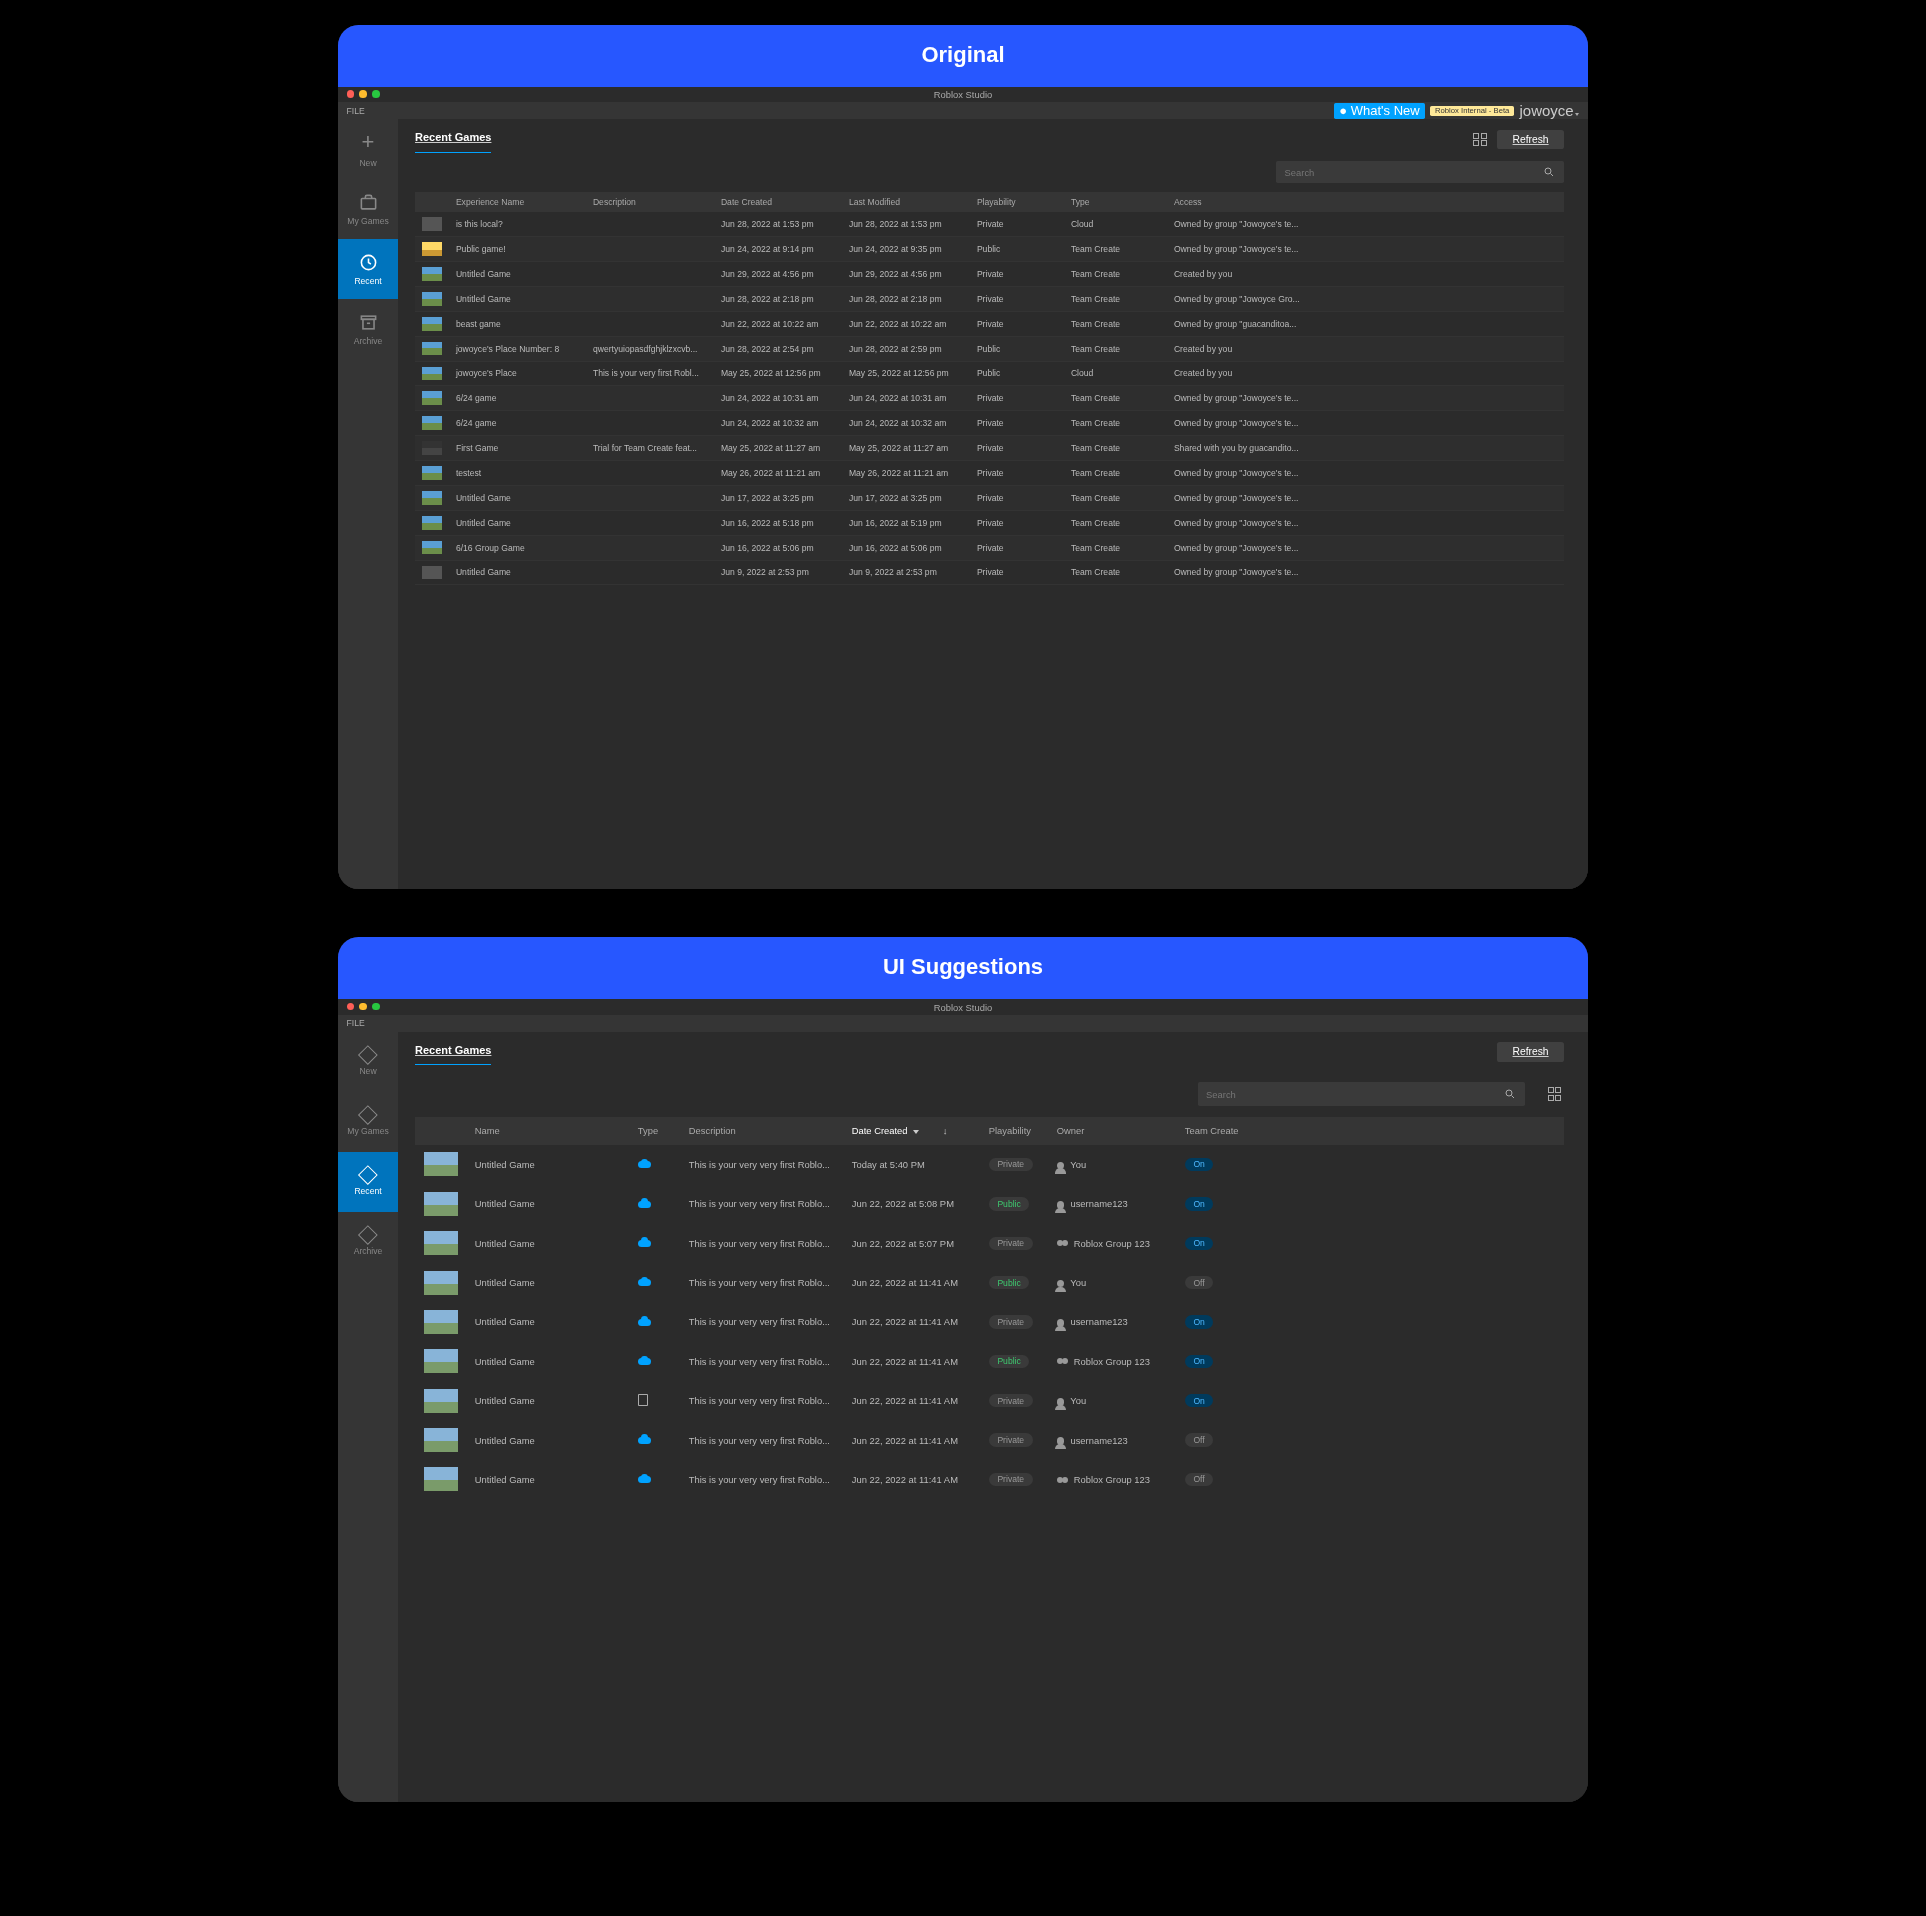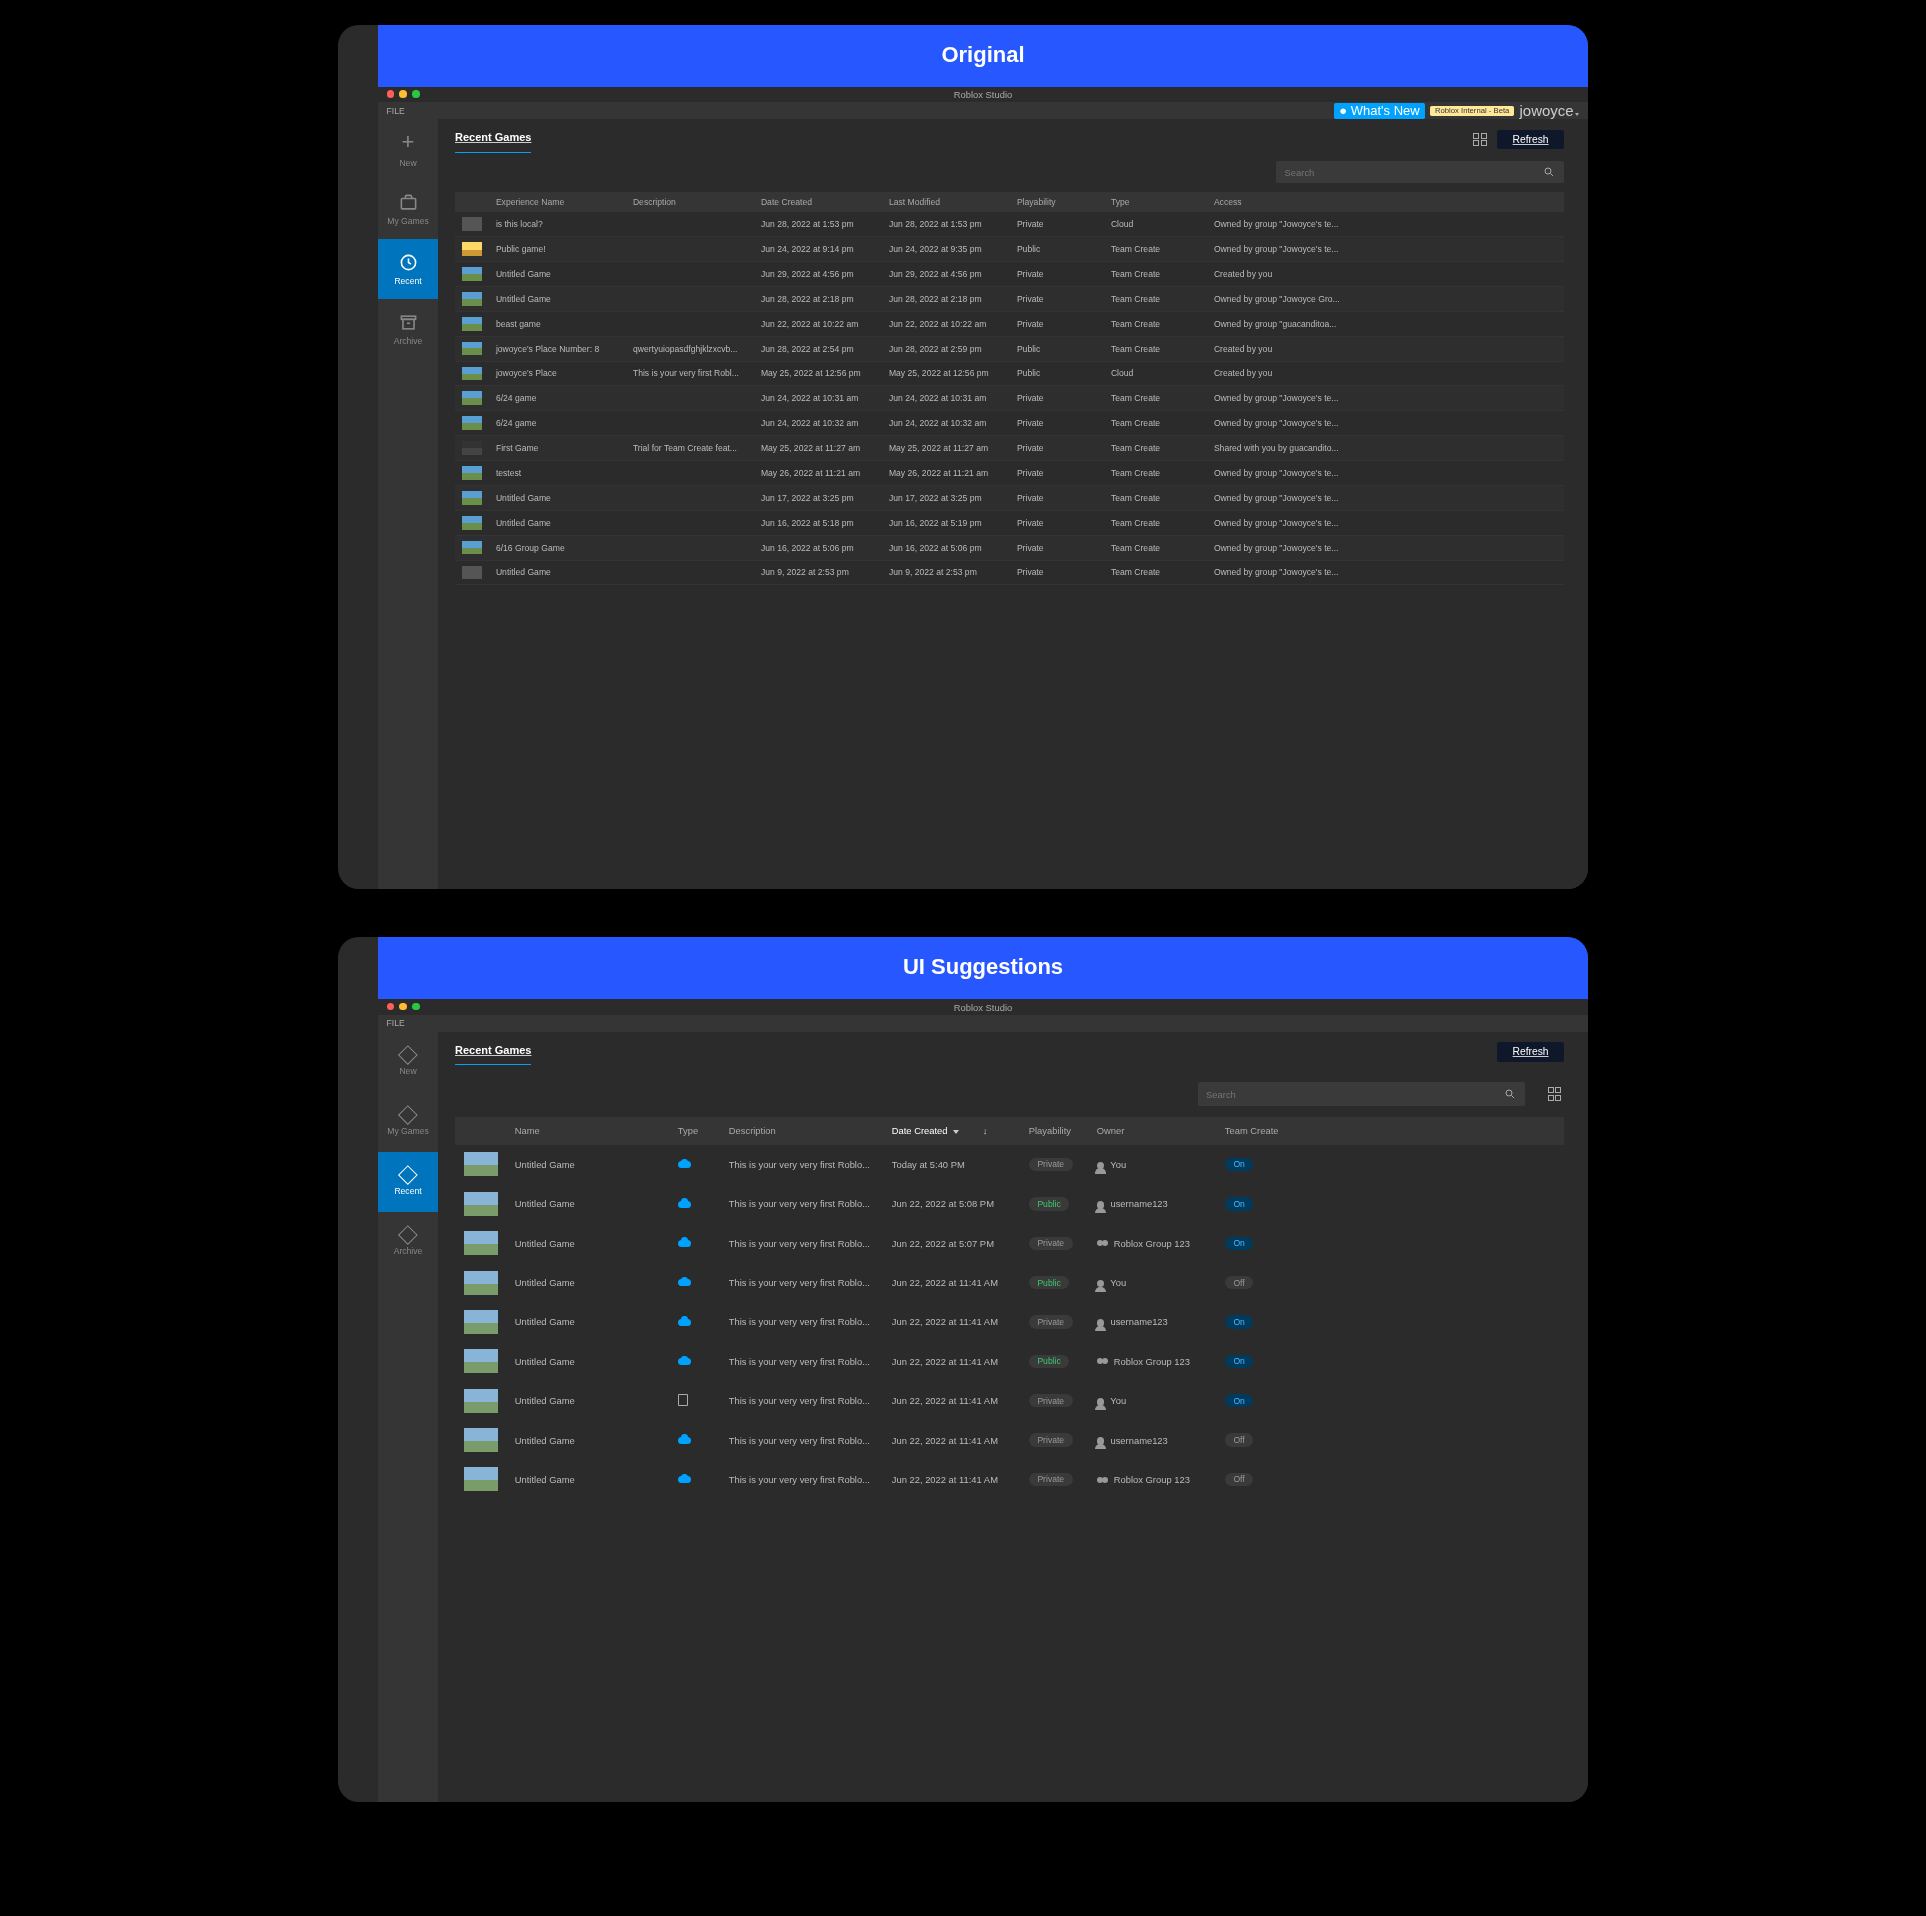--- a/index.html
+++ b/index.html
@@ -1,19 +1,19 @@
 <!DOCTYPE html>
 <html style="font-size:13.7px"><head>
 <meta charset="utf-8">
 <style>
 * { margin: 0; padding: 0; box-sizing: border-box; }
 body { background: #000; font-family: -apple-system, BlinkMacSystemFont, "Segoe UI", Arial, sans-serif; font-size: 8.6px; color: #ccc; }
 .canvas { width: 1926px; height: 1917px; background: #000; position: relative; padding-top: 25px; }
 
-.panel { width: 1250px; margin: 0 auto 48px auto; border-radius: 20.5px; overflow: hidden; background: #2b2b2b; padding-left: 40px; }
+.panel { width: 1250px; margin: 0 auto 48px auto; border-radius: 20.5px; overflow: hidden; background: #2b2b2b; }
 .panel-header { background: #2757ff; color: #fff; font-size: 22px; font-weight: 600; text-align: center; padding: 17px 0 19px 0; }
 
 .win { background: #2b2b2b; }
 .titlebar { background: #2b2b2b; display: flex; align-items: center; height: 15.4px; position: relative; }
 .lights { position: absolute; left: 8.6px; top: 3.4px; display: flex; gap: 5.1px; }
 .lights span { width: 7.7px; height: 7.7px; border-radius: 50%; display: inline-block; }
 .l-red { background: #ff5f57; }
 .l-yel { background: #febc2e; }
 .l-grn { background: #28c840; }
 .title-center { flex: 1; text-align: center; font-size: 9.4px; color: #aaa; }
@@ -35,21 +35,21 @@
 .diamond { width: 13.7px; height: 13.7px; border: 1.7px solid #888; transform: rotate(45deg); }
 .sidebar-item.active .diamond { border-color: #fff; }
 
 .main { flex: 1; background: #2b2b2b; padding: 0; display: flex; flex-direction: column; }
 .header-row { display: flex; align-items: center; padding: 6.8px 24px 0 17px; gap: 8px; text-decoration: underline; }
 .header-tab { font-size: 11px; font-weight: 700; color: #fff; padding: 5.1px 0 8.6px 0; border-bottom: 1.7px solid #00a2ff; }
 .hspace { flex: 1; }
 .grid-icon-btn { width: 19px; height: 19px; display: flex; align-items: center; justify-content: center; cursor: pointer; }
 .grid-icon { display: grid; grid-template-columns: 6px 6px; grid-template-rows: 6px 6px; gap: 1.7px; }
 .grid-icon span { border: 0.9px solid #aaa; }
-.btn-refresh { background: #0f172a; color: #fff; border: none; padding: 4.3px 15.4px; border-radius: 2.6px; font-size: 10.3px; cursor: pointer; }
+.btn-refresh { background: #404040; color: #fff; border: none; padding: 4.3px 15.4px; border-radius: 2.6px; font-size: 10.3px; cursor: pointer; }
 
 .search-row { display: flex; justify-content: flex-end; padding: 8.6px 24px 8.6px 17px; }
 .search-box { background: #3a3a3a; display: flex; align-items: center; padding: 0 8.6px; height: 22px; width: 288px; border-radius: 1.7px; }
 .search-box input { background: transparent; border: none; outline: none; color: #ccc; font-size: 9.4px; flex: 1; }
 .search-box svg { width: 12px; height: 12px; }
 
 .search-row2 { display: flex; justify-content: flex-end; padding: 17px 24px 10.3px 17px; align-items: center; gap: 20.5px; }
 .search-box2 { background: #3a3a3a; display: flex; align-items: center; padding: 0 8.6px; height: 24px; width: 327px; border-radius: 1.7px; }
 .search-box2 input { background: transparent; border: none; outline: none; color: #ccc; font-size: 9.4px; flex: 1; }
 

